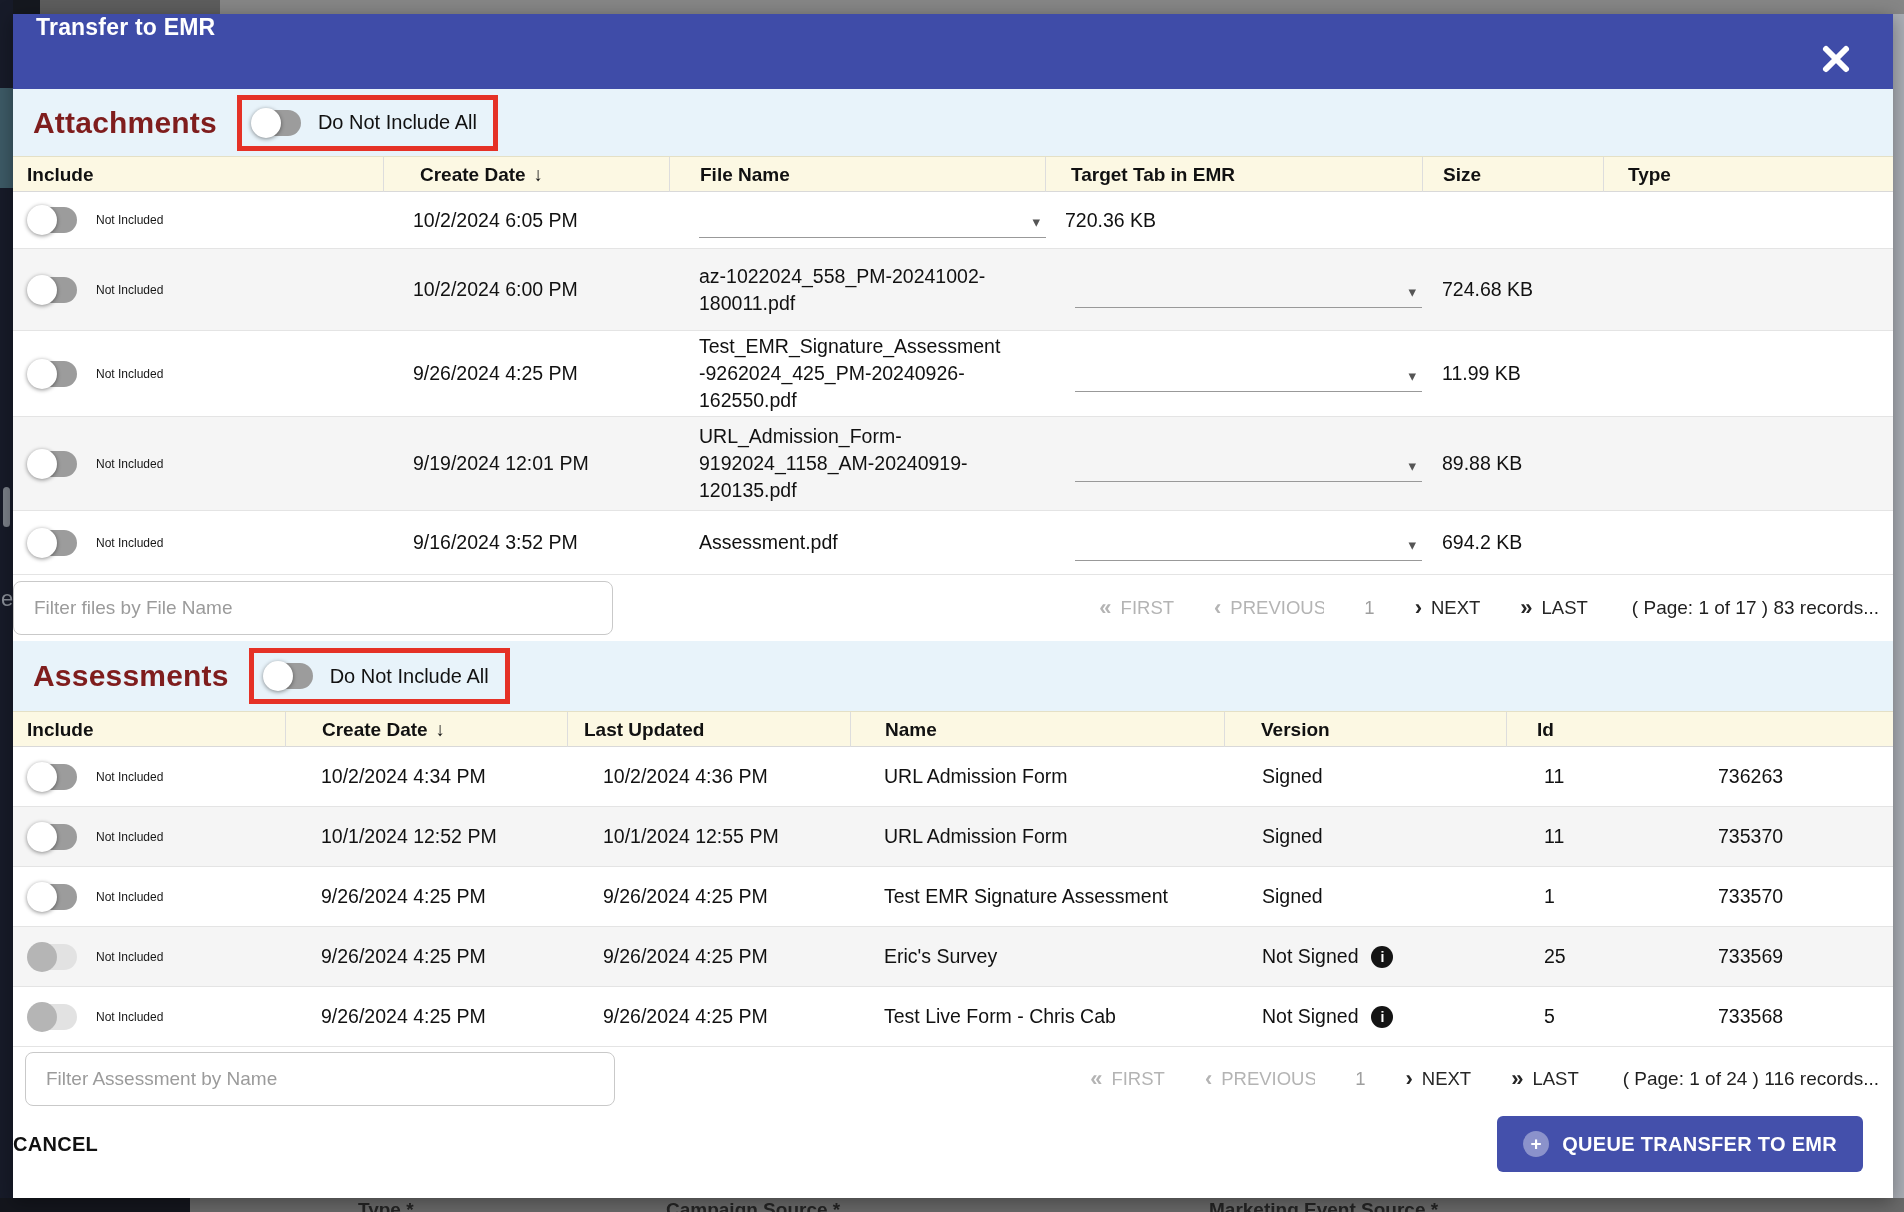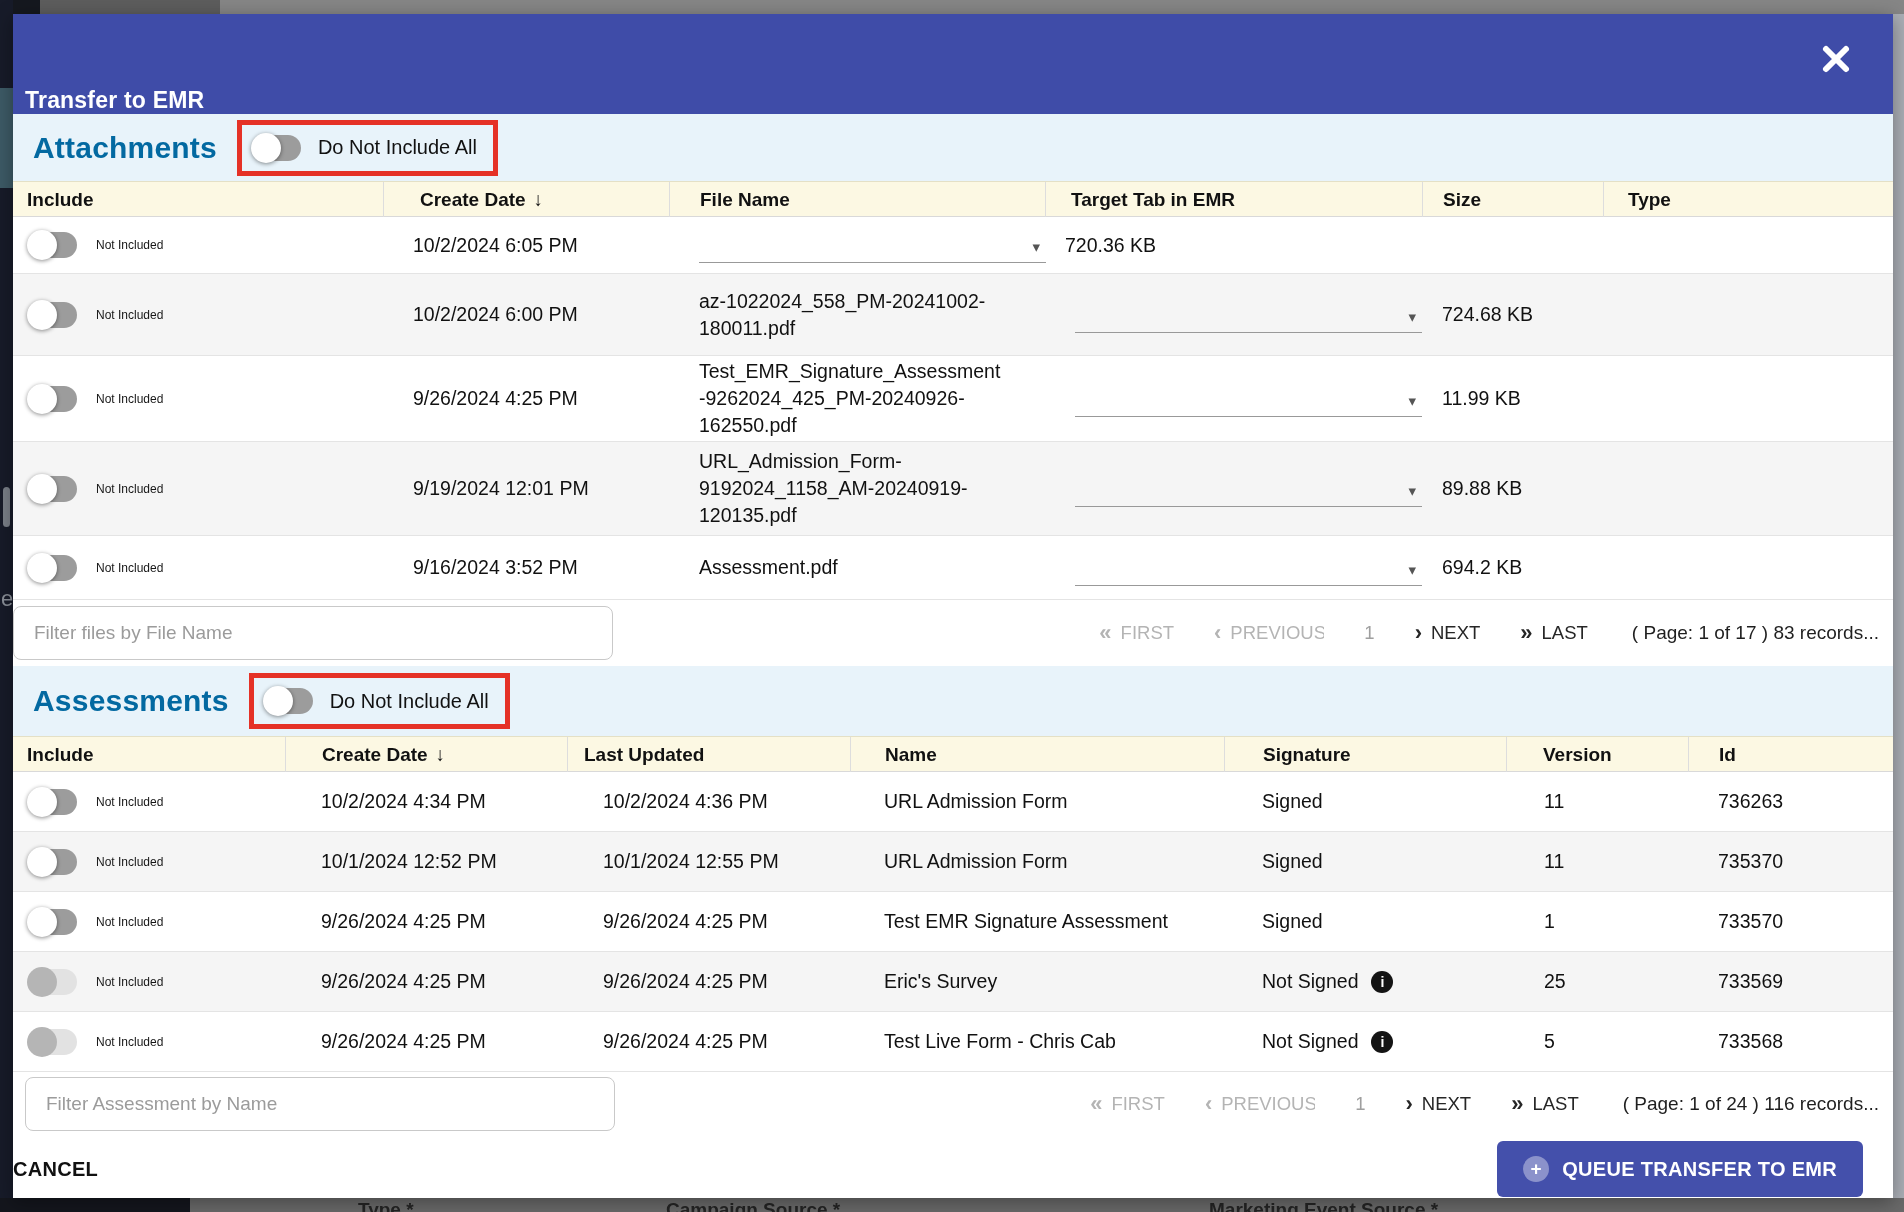--- a/index.html
+++ b/index.html
@@ -17,30 +17,30 @@
   .left-strip .stray { position:absolute; top:586px; left:1px; font-size:22px; color:#8a8f98; }
   .right-strip { position:absolute; top:14px; right:0; width:11px; height:1198px; background:#aaaeb5; }
   .bottom-strip { position:absolute; left:0; top:1198px; width:1904px; height:14px; background:#696969; overflow:hidden; }
   .bottom-strip .dark-left { position:absolute; left:0; top:0; width:190px; height:14px; background:#14161d; }
   .bottom-strip .bg-label { position:absolute; top:1px; font-size:19px; font-weight:700; color:#242424; white-space:nowrap; }
 
   
   .modal { position:absolute; left:13px; top:14px; width:1880px; height:1184px; background:#fff;
            display:flex; flex-direction:column; box-shadow:0 4px 18px rgba(0,0,0,.35); }
 
-  .modal-header { height:100px; flex:none; background:#3f4ca8; display:flex; align-items:flex-end;
-                  padding-left:12px; position:relative; }
+  .modal-header { height:75px; flex:none; background:#3f4ca8; display:flex; align-items:flex-start;
+                  padding-left:23px; position:relative; }
   .modal-title { color:#fff; font-size:23px; font-weight:600; letter-spacing:.2px; }
   .close-btn { position:absolute; right:40px; top:28px; width:34px; height:34px; cursor:pointer;
                display:flex; align-items:center; justify-content:center; }
 
   .section-band { flex:none; background:#e8f3fa; display:flex; align-items:center; padding-left:20px; }
   .band-att { height:67px; }
   .band-ass { height:70px; }
-  .section-heading { font-size:30px; font-weight:700; color:#0369a1; letter-spacing:.2px; }
+  .section-heading { font-size:30px; font-weight:700; color:#7f1d1d; letter-spacing:.2px; }
   .red-box { margin-left:20px; border:5px solid #e53126; display:inline-flex; align-items:center;
              gap:16px; padding:8px 16px 8px 10px; background:transparent; }
   .red-box .tog-label { font-size:20px; color:#111; }
 
   
   .switch { position:relative; width:50px; height:30px; flex:none; cursor:pointer; }
   .switch .track { position:absolute; left:2px; top:2px; width:47px; height:26px; border-radius:13px; background:#9c9c9c; }
   .switch .knob { position:absolute; left:-1px; top:0; width:30px; height:30px; border-radius:50%;
                   background:#fff; box-shadow:0 1px 4px rgba(0,0,0,.45); }
   .switch.disabled .track { background:#e2e2e2; }
@@ -294,21 +294,20 @@
   </div>
 
   <div class="ass-grid thead">
     <div class="th thB1">Include</div>
     <div class="th thB2">
       <span>Create Date</span>
       <span class="sort-arrow">↓</span>
     </div>
     <div class="th thB3">Last Updated</div>
     <div class="th thB4">Name</div>
-    <div class="th thB5">Signature</div>
     <div class="th thB6">Version</div>
     <div class="th thB7">Id</div>
   </div>
 
   <div class="ass-grid row h-r">
     <div class="cell cell-toggle">
       <div class="switch">
           <div class="track"></div>
           <div class="knob"></div>
         </div>

